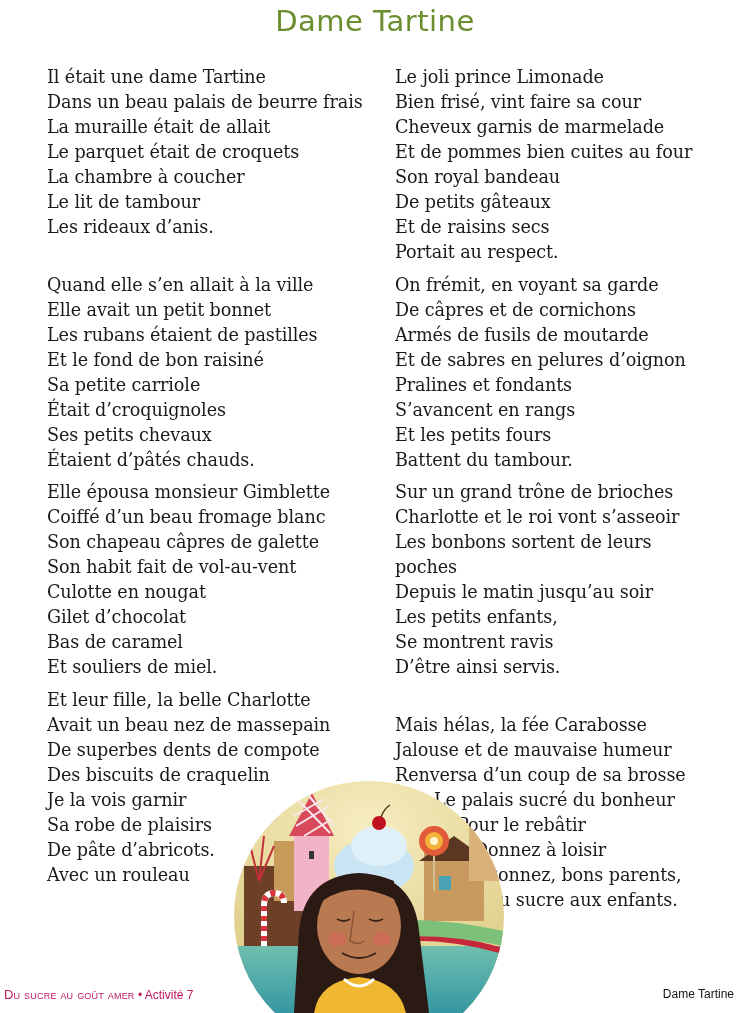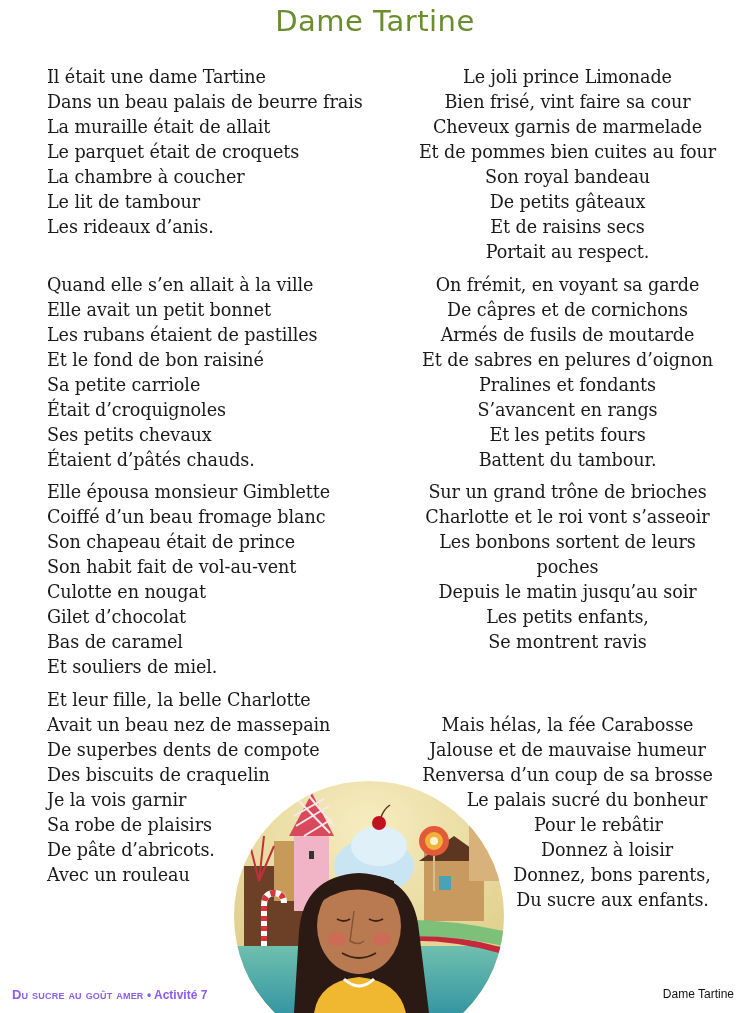--- a/index.html
+++ b/index.html
@@ -1,25 +1,25 @@
 <!DOCTYPE html>
 <html><head>
 <meta charset="utf-8">
 <style>
   html, body { margin: 0; padding: 0; background: #ffffff; }
   body { width: 750px; height: 1013px; position: relative; overflow: hidden; font-family: "DejaVu Serif", serif; color: #1a1a1a; }
   .title { position: absolute; left: 0; right: 0; top: 4px; text-align: center; font-family: "DejaVu Sans", sans-serif; font-size: 29px; color: #6a8e2e; letter-spacing: 0.5px; }
   .col { position: absolute; top: 65px; width: 345px; }
   .col.left { left: 47px; }
-  .col.right { left: 395px; text-align: center; }
+  .col.right { left: 395px; }
   .stanza { height: 207.5px; margin: 0; }
   .line { font-size: 17.6px; line-height: 25px; white-space: nowrap; display: block; letter-spacing: -0.1px; }
   .illus { position: absolute; left: 234px; top: 781px; width: 270px; height: 232px; overflow: hidden; }
   .illus svg { display: block; }
-  .footer-left { position: absolute; left: 12px; top: 987px; font-family: "Liberation Sans", sans-serif; font-size: 12px; color: #8b5cf6; font-weight: bold; }
+  .footer-left { position: absolute; left: 4px; top: 987px; font-family: "Liberation Sans", sans-serif; font-size: 12px; color: #be185d; }
   .footer-left .sc { font-variant: small-caps; font-size: 13px; letter-spacing: 0.2px; }
   .footer-right { position: absolute; right: 16px; top: 987px; font-family: "Liberation Sans", sans-serif; font-size: 12px; color: #111; }
 </style>
 </head>
 <body>
 
 <div class="title">Dame Tartine</div>
 
 <div class="col left">
   <div class="stanza">
@@ -37,21 +37,21 @@
     <span class="line">Les rubans étaient de pastilles</span>
     <span class="line">Et le fond de bon raisiné</span>
     <span class="line">Sa petite carriole</span>
     <span class="line">Était d’croquignoles</span>
     <span class="line">Ses petits chevaux</span>
     <span class="line">Étaient d’pâtés chauds.</span>
   </div>
   <div class="stanza">
     <span class="line">Elle épousa monsieur Gimblette</span>
     <span class="line">Coiffé d’un beau fromage blanc</span>
-    <span class="line">Son chapeau était de prince</span>
+    <span class="line">Son chapeau câpres de galette</span>
     <span class="line">Son habit fait de vol-au-vent</span>
     <span class="line">Culotte en nougat</span>
     <span class="line">Gilet d’chocolat</span>
     <span class="line">Bas de caramel</span>
     <span class="line">Et souliers de miel.</span>
   </div>
   <div class="stanza">
     <span class="line">Et leur fille, la belle Charlotte</span>
     <span class="line">Avait un beau nez de massepain</span>
     <span class="line">De superbes dents de compote</span>
@@ -85,20 +85,21 @@
     <span class="line">Battent du tambour.</span>
   </div>
   <div class="stanza" style="height:232.5px">
     <span class="line">Sur un grand trône de brioches</span>
     <span class="line">Charlotte et le roi vont s’asseoir</span>
     <span class="line">Les bonbons sortent de leurs</span>
     <span class="line">poches</span>
     <span class="line">Depuis le matin jusqu’au soir</span>
     <span class="line">Les petits enfants,</span>
     <span class="line">Se montrent ravis</span>
+    <span class="line">D’être ainsi servis.</span>
   </div>
   <div class="stanza">
     <span class="line">Mais hélas, la fée Carabosse</span>
     <span class="line">Jalouse et de mauvaise humeur</span>
     <span class="line">Renversa d’un coup de sa brosse</span>
     <span class="line" style="padding-left:39px">Le palais sucré du bonheur</span>
     <span class="line" style="padding-left:62px">Pour le rebâtir</span>
     <span class="line" style="padding-left:79px">Donnez à loisir</span>
     <span class="line" style="padding-left:89px">Donnez, bons parents,</span>
     <span class="line" style="padding-left:90px">Du sucre aux enfants.</span>

